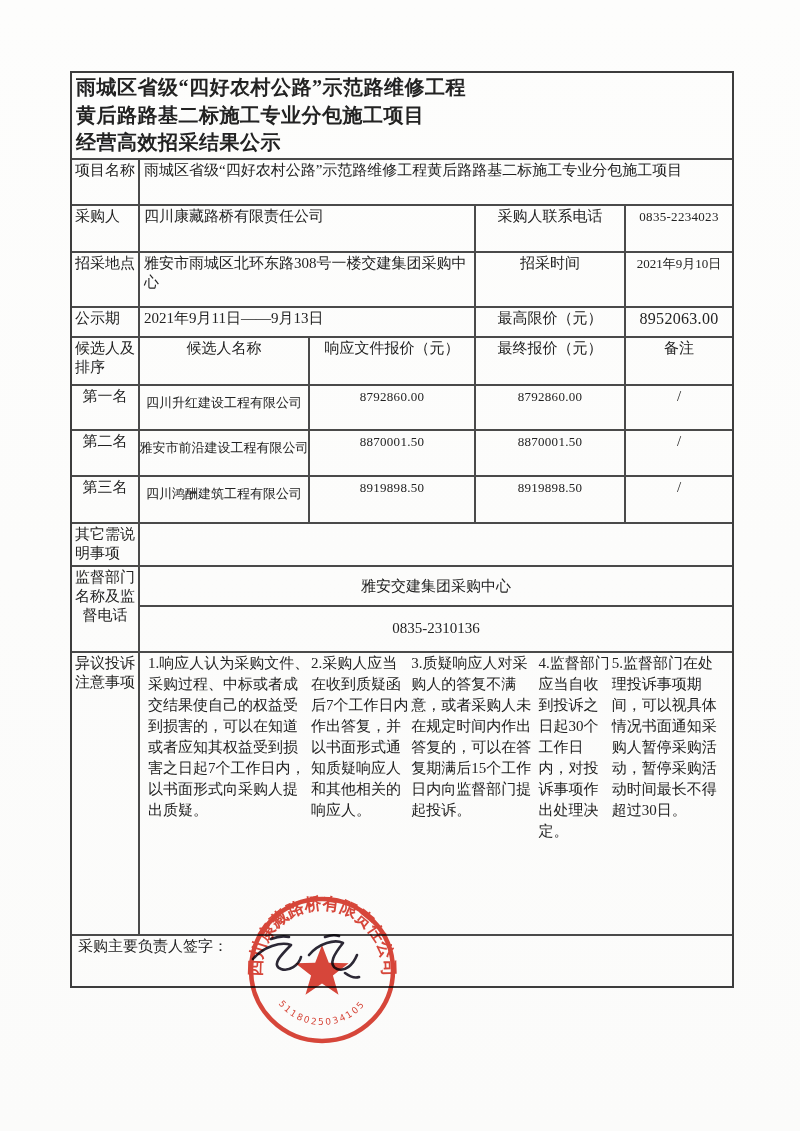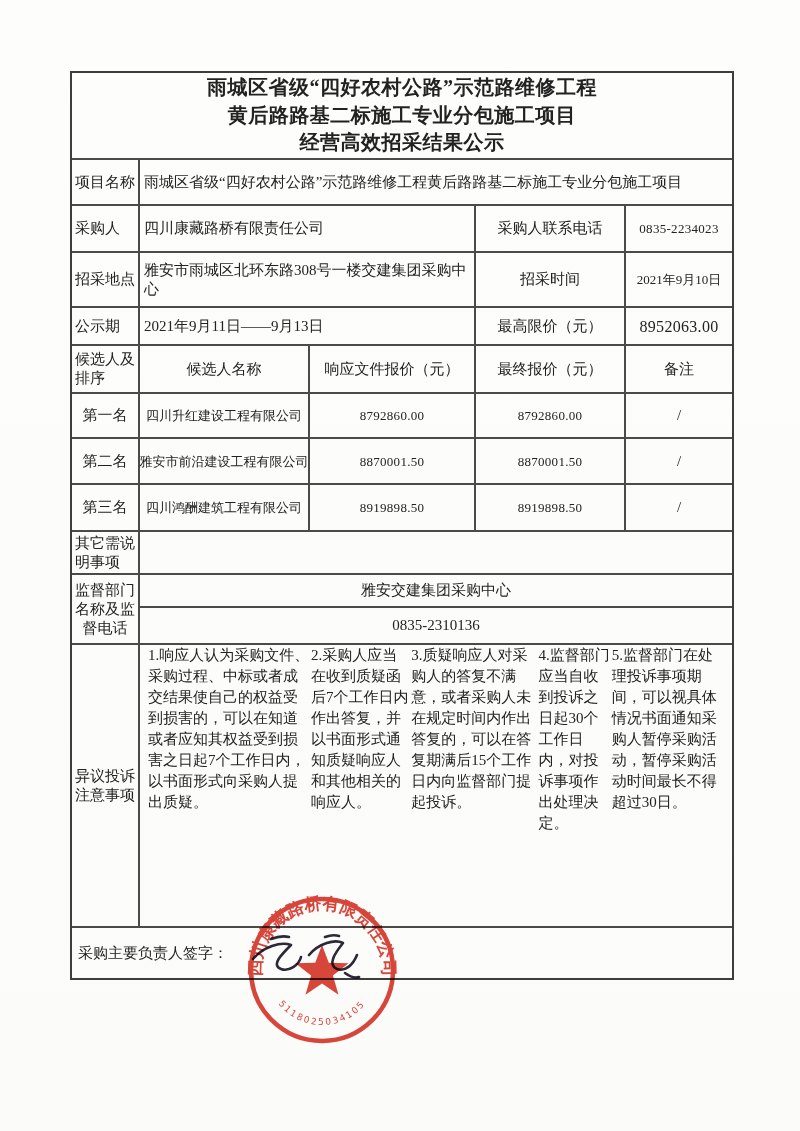--- a/index.html
+++ b/index.html
@@ -5,41 +5,41 @@
   *{box-sizing:border-box;margin:0;padding:0}
   html,body{width:800px;height:1131px}
   body{
     position:relative;background:#ffffff;overflow:hidden;
     font-family:"Liberation Serif","DejaVu Serif",serif;color:#222;
   }
   .scan-page{position:absolute;inset:0;background:linear-gradient(180deg,#fdfdfc 0%,#fbfbfa 100%)}
   .tbl{position:absolute;left:70px;top:71px;width:664px;border:2px solid #3d3d3d;background:transparent}
   .row{display:flex;align-items:stretch;border-top:2px solid #4a4a4a}
   .row.first{border-top:none}
-  .cell{border-left:2px solid #4a4a4a;display:flex;align-items:center;padding:1px 4px;font-size:15px;line-height:19px}
+  .cell{border-left:2px solid #4a4a4a;display:flex;align-items:flex-start;padding:1px 4px;font-size:15px;line-height:19px}
   .cell.cfirst{border-left:none}
   .c{justify-content:center;text-align:center}
   .lab{width:66px;padding:1px 3px}
   .w-rest{flex:1}
   .w-b{width:336px}
   .w-c{width:150px}
   .w-d{width:108px}
   .w-name{width:170px}
   .w-bid{width:166px}
   .r-title{height:85px}
   .r-proj{height:46px}
   .r-purch{height:47px}
   .r-loc{height:55px}
-  .r-period{height:38px}
+  .r-period{height:30px}
   .r-chead{height:48px}
   .r-cand1{height:45px}
   .r-cand2{height:46px}
   .r-cand3{height:47px}
   .r-other{height:43px}
-  .r-sup{height:70px}
+  .r-sup{height:86px}
   .r-obj{height:283px}
   .r-sign{height:52px}
   .title-cell{width:100%;flex-direction:column;justify-content:center;text-align:center;
     font-weight:bold;font-size:20px;line-height:27.5px;letter-spacing:.5px}
   .num-s{font-size:16px;letter-spacing:.3px}
   .num-m{font-size:13px;letter-spacing:.3px}
   .date-s{font-size:13px}
   .name-cell{font-size:13px;white-space:nowrap;padding:7px 0}
   .sup-right{flex:1;display:flex;flex-direction:column;border-left:2px solid #4a4a4a}
   .sup-cell{display:flex;align-items:center;justify-content:center;text-align:center;font-size:15px}

